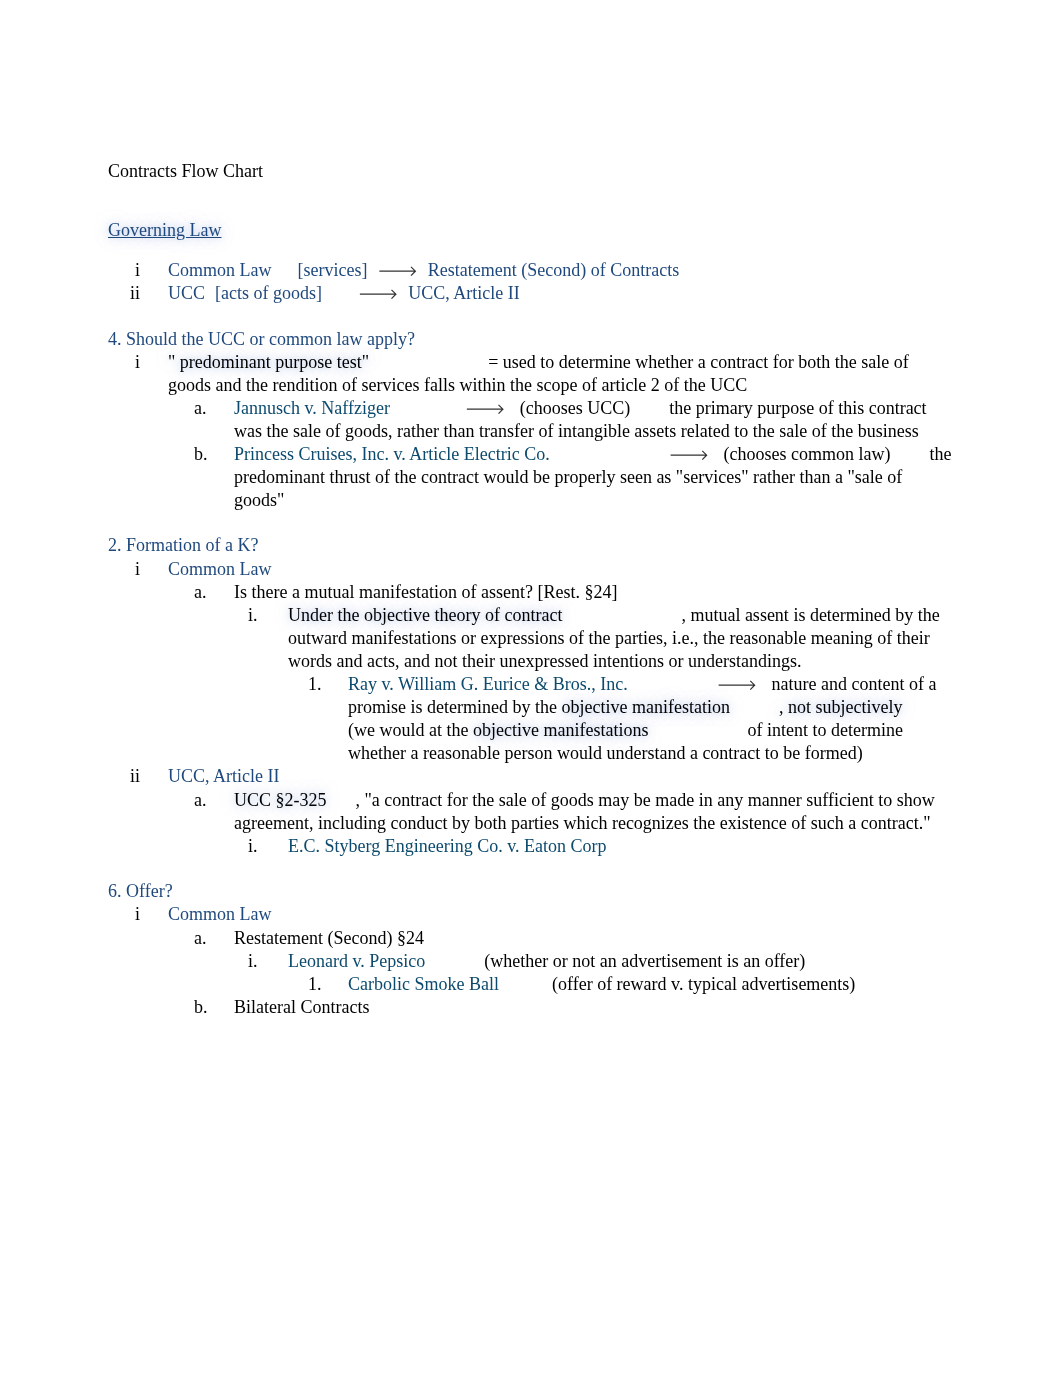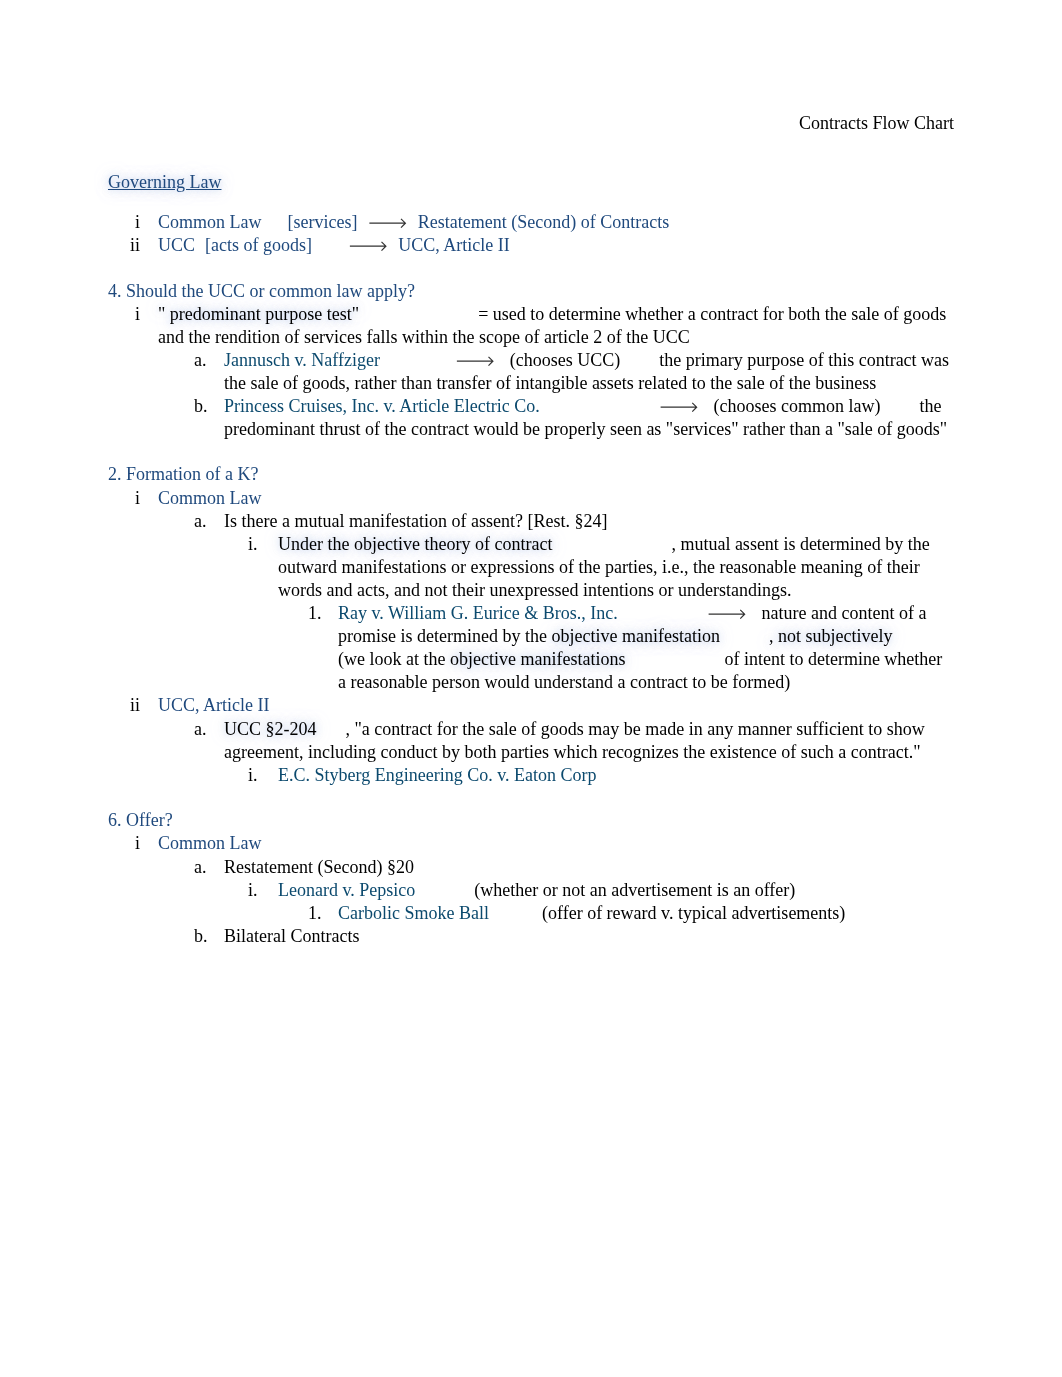--- a/index.html
+++ b/index.html
@@ -8,38 +8,39 @@
     font-family: "Times New Roman", Times, serif;
     font-size: 18px;
     line-height: 1.3;
     color: #000000;
     width: 1062px;
     height: 1377px;
     padding: 112px 108px 60px 108px;
     position: relative;
   }
   .center-title {
-    text-align: right;
+    text-align: left;
     margin-bottom: 36px;
+    margin-top: 48px;
   }
   .blue { color: #1f497d; }
   .blue-under { color: #1f497d; text-decoration: underline; }
   .link { color: #0c4a6e; }
   .shadow-soft {
     text-shadow: 0 0 14px rgba(170,190,230,0.65), 0 0 6px rgba(170,190,230,0.55);
   }
   .row { display: flex; align-items: flex-start; }
   .row-center { display: flex; align-items: center; }
   .marker-i { width: 50px; text-align: right; padding-right: 18px; flex-shrink: 0; }
   .marker-a { width: 30px; text-align: left; flex-shrink: 0; }
   .marker-num { width: 30px; text-align: left; flex-shrink: 0; }
   .icon-arrow { font-family: sans-serif; font-size: 15px; color: #333; padding: 0 10px; }
   .section { margin-top: 22px; }
   .gov-block { margin-bottom: 22px; }
-  .wrap { flex: 1; }
+  .wrap { flex: 1; margin-left: 10px; }
   .indent-l2 { padding-left: 86px; }
   .indent-l3 { padding-left: 140px; }
   .indent-l4 { padding-left: 200px; }
   .tight { line-height: 1.28; }
 </style>
 </head>
 <body>
 
 <div class="center-title">Contracts Flow Chart</div>
 
@@ -135,36 +136,36 @@
     <div class="wrap">
       <span class="link">Ray v. William G. Eurice &amp; Bros., Inc.</span>
       <span style="display:inline-block;width:70px"></span>
       <span class="icon-arrow">🡒</span>
       <span>nature and content of a promise is determined by the</span>
       <span class="shadow-soft">objective manifestation</span>
       <span style="display:inline-block;width:40px"></span>
       <span class="shadow-soft">, not subjectively</span>
       <span style="display:inline-block;width:28px"></span>
       <span>(we</span>
-      <span>look at the </span>
+      <span>would at the </span>
       <span class="shadow-soft">objective manifestations</span>
       <span style="display:inline-block;width:90px"></span>
       <span>of intent to determine whether a reasonable person would understand a contract to be formed)</span>
     </div>
   </div>
 
   <div class="row">
     <div class="marker-i">ii</div>
     <div class="wrap blue">UCC, Article II</div>
   </div>
 
   <div class="indent-l2 row tight">
     <div class="marker-a">a.</div>
     <div class="wrap">
-      <span class="shadow-soft">UCC §2-204</span>
+      <span class="shadow-soft">UCC §2-325</span>
       <span style="display:inline-block;width:20px"></span>
       <span>,  "a contract for the sale of goods may be made in</span>
       <span>any manner sufficient to show agreement, including conduct by both parties which recognizes the existence of such a contract."</span>
     </div>
   </div>
 
   <div class="indent-l3 row">
     <div class="marker-a">i.</div>
     <div class="wrap">
       <span class="link">E.C. Styberg Engineering Co. v. Eaton Corp</span>
@@ -175,21 +176,21 @@
 <div class="section">
   <div class="blue">6. Offer?</div>
 
   <div class="row">
     <div class="marker-i">i</div>
     <div class="wrap blue">Common Law</div>
   </div>
 
   <div class="indent-l2 row">
     <div class="marker-a">a.</div>
-    <div class="wrap">Restatement (Second) §20</div>
+    <div class="wrap">Restatement (Second) §24</div>
   </div>
 
   <div class="indent-l3 row tight">
     <div class="marker-a">i.</div>
     <div class="wrap">
       <span class="link">Leonard v. Pepsico</span>
       <span style="display:inline-block;width:50px"></span>
       <span>(whether or not an advertisement is an offer)</span>
     </div>
   </div>

